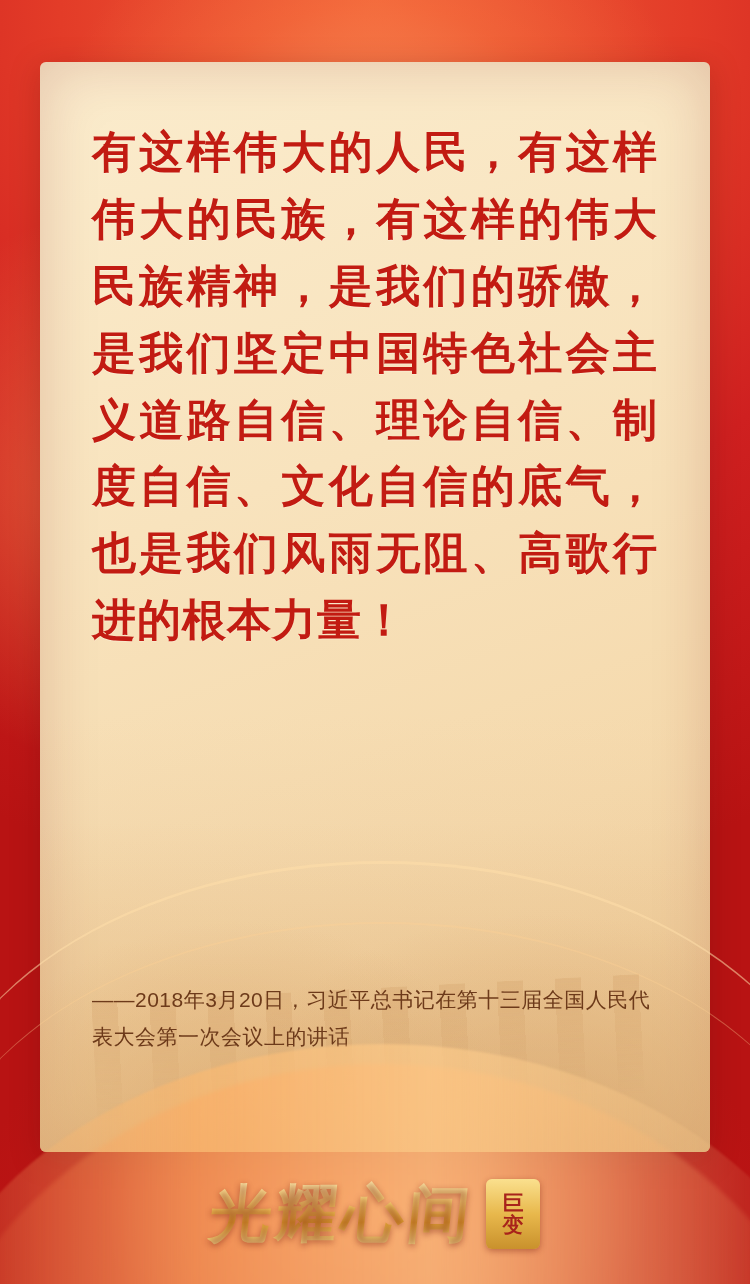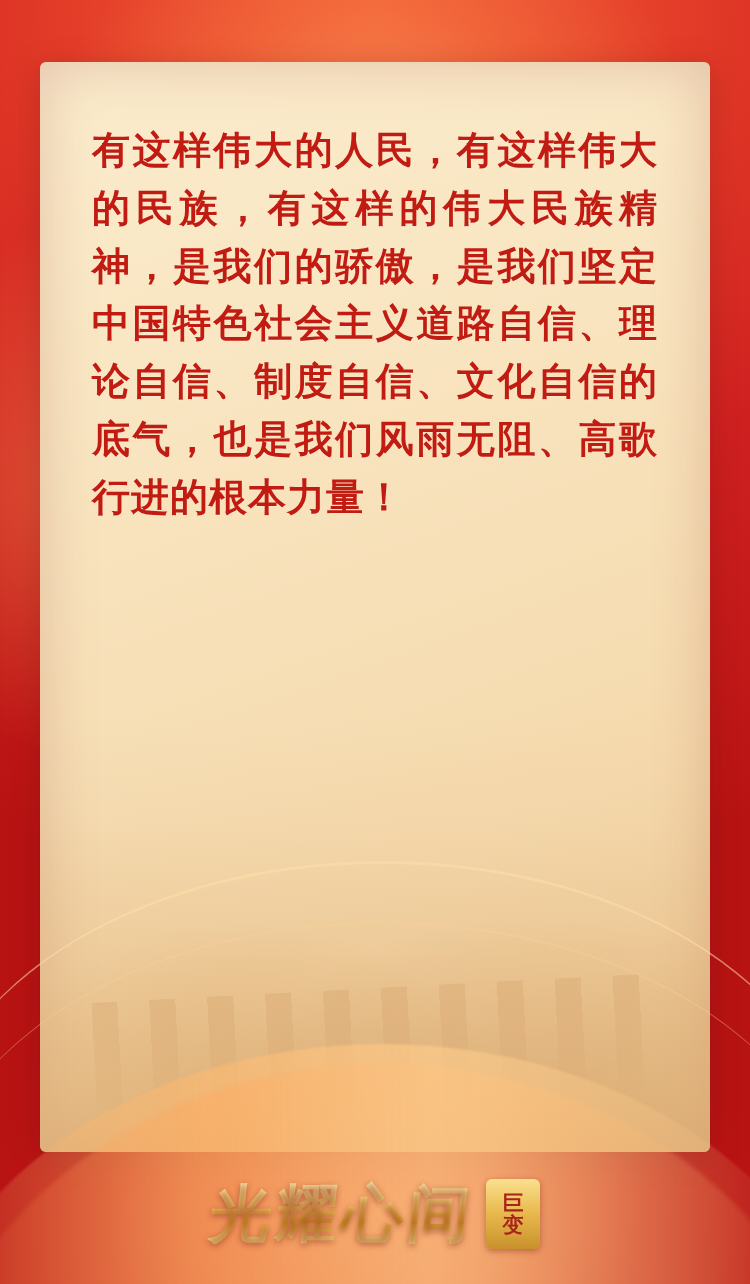--- a/index.html
+++ b/index.html
@@ -122,23 +122,23 @@
       repeating-linear-gradient(90deg, rgba(198,140,82,0.22) 0 26px, rgba(198,140,82,0.0) 26px 58px);
     -webkit-mask-image: linear-gradient(180deg, rgba(0,0,0,0.9), rgba(0,0,0,0));
     mask-image: linear-gradient(180deg, rgba(0,0,0,0.9), rgba(0,0,0,0));
     transform: rotate(-3deg);
   }
 
   .quote {
     position: relative;
     margin: 60px 52px 0 52px;
     color: #c21b12;
-    font-family: Liberation Serif, serif;
+    font-family: Liberation Mono, monospace;
     font-weight: bold;
-    font-size: 38px;
+    font-size: 44px;
     line-height: 1.52;
     letter-spacing: 1px;
     text-align: justify;
     text-shadow: 0 1px 0 rgba(255,255,255,0.25);
   }
 
   .attribution {
     position: absolute;
     left: 52px;
     right: 52px;
@@ -197,20 +197,21 @@
 
   <div class="glow-top"></div>
   <div class="glow-left"></div>
   <div class="glow-bottom"></div>
 
   <div class="card">
     <div class="wall"></div>
 
     <div class="quote">有这样伟大的人民，有这样伟大的民族，有这样的伟大民族精神，是我们的骄傲，是我们坚定中国特色社会主义道路自信、理论自信、制度自信、文化自信的底气，也是我们风雨无阻、高歌行进的根本力量！</div>
 
+    <div class="attribution">——2018年3月20日，习近平总书记在第十三届全国人民代表大会第一次会议上的讲话</div>
   </div>
 
   <div class="ribbon ribbon-2"></div>
   <div class="ribbon ribbon-1"></div>
   <div class="ribbon-line"></div>
   <div class="ribbon-line b"></div>
 
   <div class="logo-wrap">
     <div class="logo-text">光耀心间</div>
     <div class="logo-seal">

